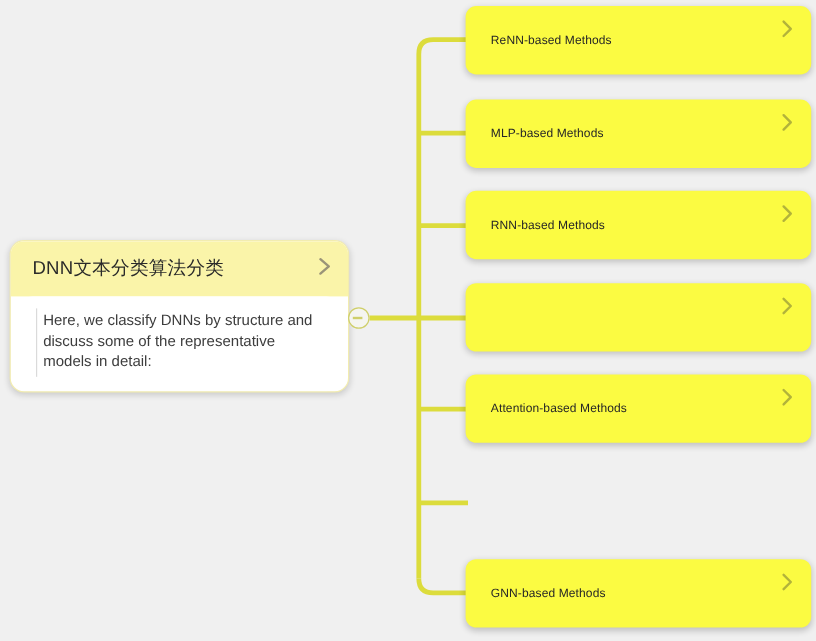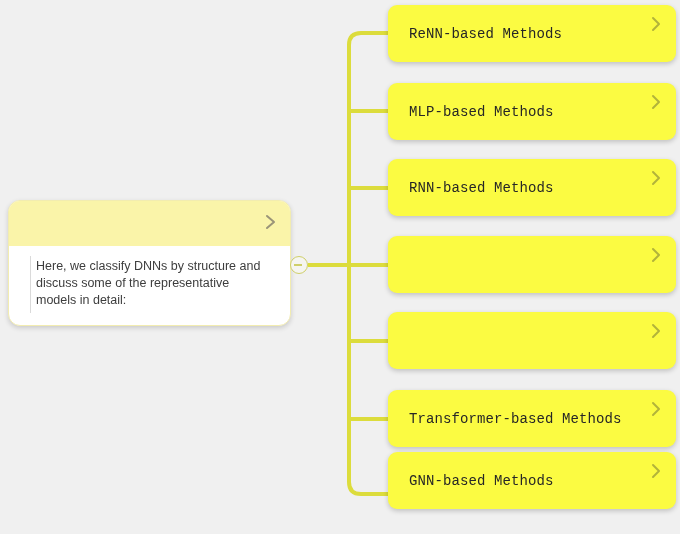--- a/index.html
+++ b/index.html
@@ -97,25 +97,24 @@
     background: #fbfb42;
     border-radius: 9px;
     box-shadow: 0 2px 5px rgba(0,0,0,0.20);
     box-sizing: border-box;
   }
   .child-label {
     position: absolute;
     left: 21px;
     top: 50%;
     transform: translateY(-50%);
-    font-size: 14px;
+    font-size: 10px;
     color: #262626;
     white-space: nowrap;
     letter-spacing: 0.1px;
-    font-family: Liberation Mono, monospace;
   }
   .chevron-child {
     position: absolute;
     right: 13px;
     top: 9px;
     width: 13px;
     height: 20px;
     color: #b2b33a;
   }
   .chevron-child svg, .chevron-root svg { display: block; }
@@ -162,20 +161,21 @@
 
     <path d="M 349 341 L 390 341" stroke="#dcdc3c" stroke-width="4" stroke-linecap="butt"></path>
 
     <path d="M 349 419 L 390 419" stroke="#dcdc3c" stroke-width="4" stroke-linecap="butt"></path>
 
     <path d="M 349 482 Q 349 494 361 494 L 390 494" stroke="#dcdc3c" stroke-width="4" stroke-linecap="butt"></path>
   </svg>
 
   <div id="root-node">
     <div id="root-header">
+      <div id="root-title">DNN文本分类算法分类</div>
       <span class="chevron-root">
         <svg viewBox="0 0 14 22" width="14" height="22">
           <polyline points="3,5 10,11 3,17" fill="none" stroke="currentColor" stroke-width="2" stroke-linecap="round" stroke-linejoin="round"></polyline>
         </svg>
       </span>
     </div>
     <div id="root-body">
       <div id="root-body-rule"></div>
       <div id="root-desc">Here, we classify DNNs by structure and discuss some of the representative models in detail:</div>
     </div>
@@ -214,37 +214,30 @@
 
   <div class="child-node" style="top:236px">
     <span class="chevron-child">
       <svg viewBox="0 0 13 20" width="13" height="20">
         <polyline points="3,4 9,10 3,16" fill="none" stroke="currentColor" stroke-width="2" stroke-linecap="round" stroke-linejoin="round"></polyline>
       </svg>
     </span>
   </div>
 
   <div class="child-node" style="top:312px">
-    <span class="chevron-child">
-      <svg viewBox="0 0 13 20" width="13" height="20">
-        <polyline points="3,4 9,10 3,16" fill="none" stroke="currentColor" stroke-width="2" stroke-linecap="round" stroke-linejoin="round"></polyline>
-      </svg>
-    </span>
-  </div>
-
-  <div class="child-node" style="top:390px">
-    <span class="child-label">Transformer-based Methods</span>
-    <span class="chevron-child">
-      <svg viewBox="0 0 13 20" width="13" height="20">
-        <polyline points="3,4 9,10 3,16" fill="none" stroke="currentColor" stroke-width="2" stroke-linecap="round" stroke-linejoin="round"></polyline>
-      </svg>
-    </span>
-  </div>
-
-  <div class="child-node" style="top:452px">
+    <span class="child-label">Attention-based Methods</span>
+    <span class="chevron-child">
+      <svg viewBox="0 0 13 20" width="13" height="20">
+        <polyline points="3,4 9,10 3,16" fill="none" stroke="currentColor" stroke-width="2" stroke-linecap="round" stroke-linejoin="round"></polyline>
+      </svg>
+    </span>
+  </div>
+
+
+  <div class="child-node" style="top:466px">
     <span class="child-label">GNN-based Methods</span>
     <span class="chevron-child">
       <svg viewBox="0 0 13 20" width="13" height="20">
         <polyline points="3,4 9,10 3,16" fill="none" stroke="currentColor" stroke-width="2" stroke-linecap="round" stroke-linejoin="round"></polyline>
       </svg>
     </span>
   </div>
 
 </div>
 

